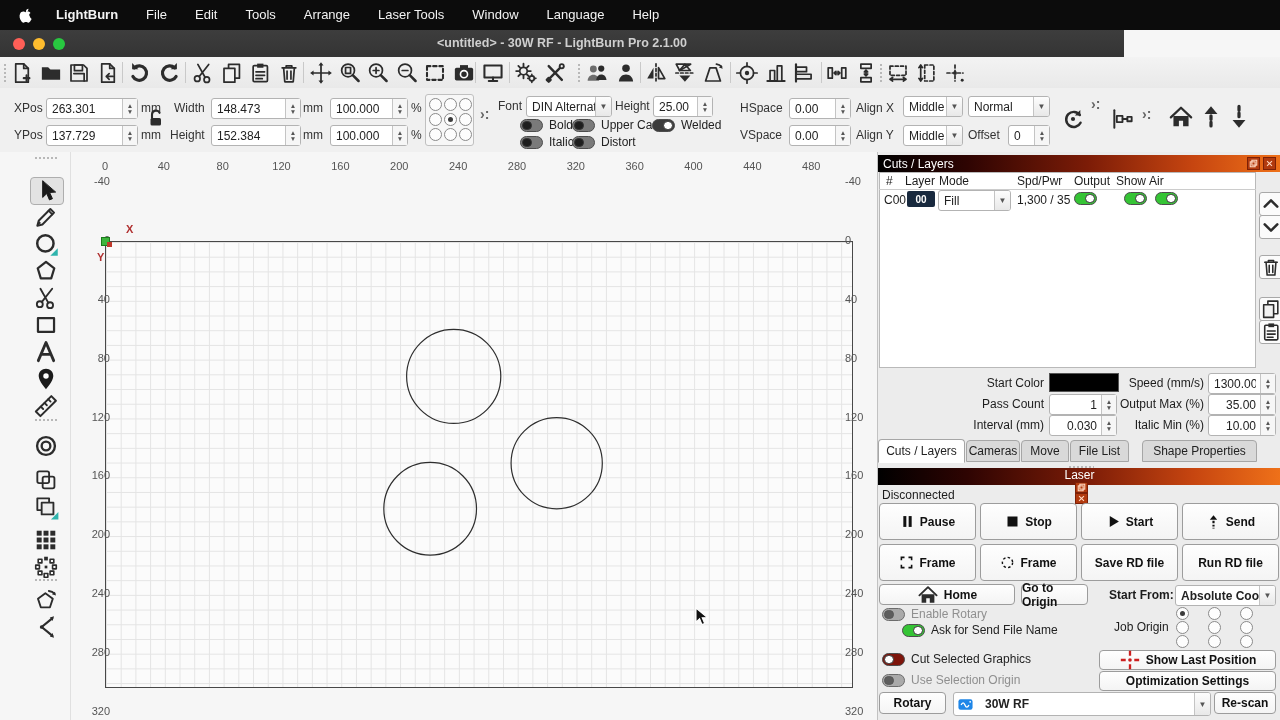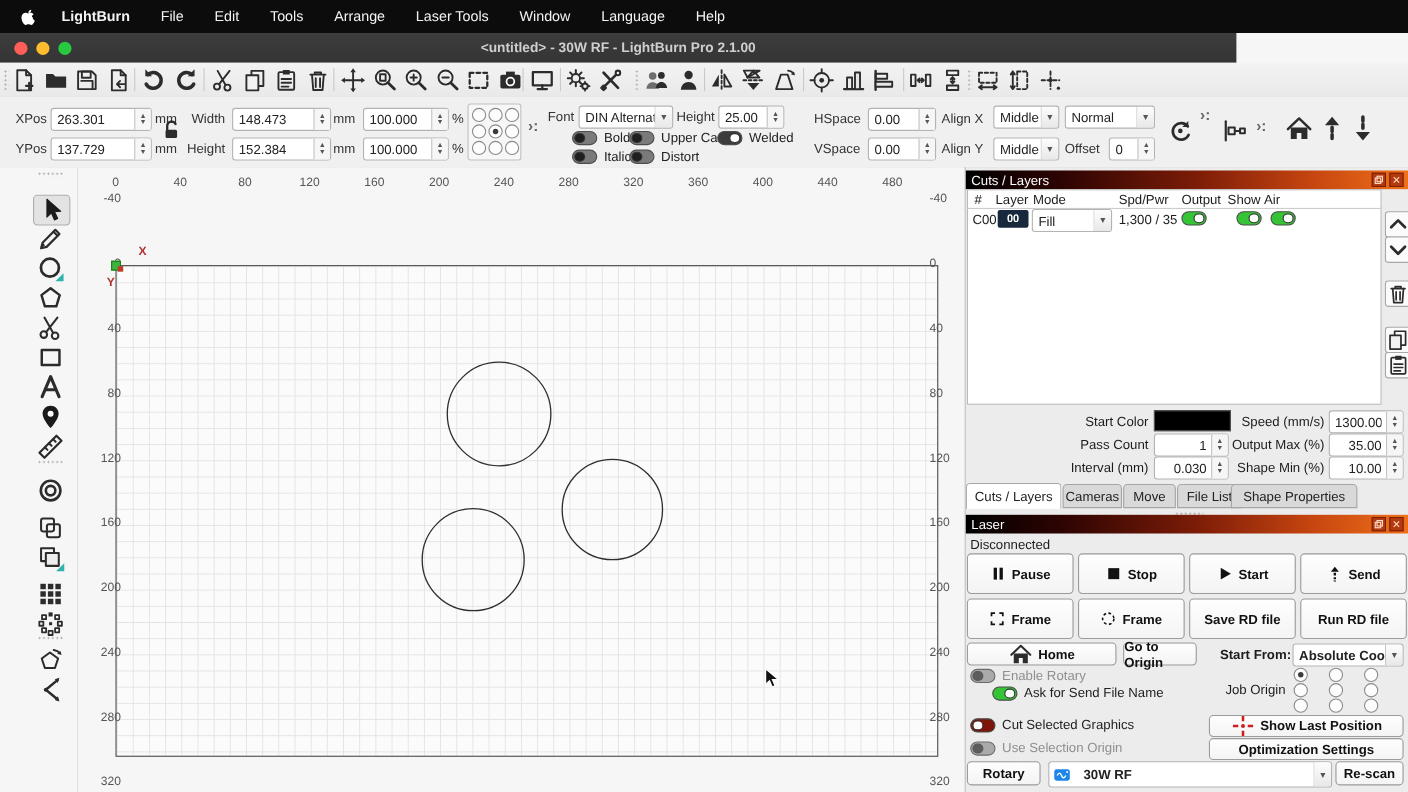--- a/index.html
+++ b/index.html
@@ -769,36 +769,36 @@
     <span class="slabel" style="left:226px;top:245px;width:100px;">Output Max (%)</span>
     <span class="field" style="left:330px;top:242px;width:66px;">
         <input readonly="" class="num-r" value="35.00" style="">
         <span class="spin">▲<br>▼</span>
       </span>
     <span class="slabel" style="left:66px;top:266px;width:100px;">Interval (mm)</span>
     <span class="field" style="left:171px;top:263px;width:66px;">
         <input readonly="" class="num-r" value="0.030" style="">
         <span class="spin">▲<br>▼</span>
       </span>
-    <span class="slabel" style="left:226px;top:266px;width:100px;">Shape Min (%)</span>
+    <span class="slabel" style="left:226px;top:266px;width:100px;">Italic Min (%)</span>
     <span class="field" style="left:330px;top:263px;width:66px;">
         <input readonly="" class="num-r" value="10.00" style="">
         <span class="spin">▲<br>▼</span>
       </span>
 
     <div id="dock-tabs">
         <div class="tab active" style="left: 0px; width: 87px;">Cuts / Layers</div>
         <div class="tab" style="left: 88px; width: 54px;">Cameras</div>
         <div class="tab" style="left: 143px; width: 48px;">Move</div>
         <div class="tab" style="left: 192px; width: 59px;">File List</div>
-        <div class="tab" style="left: 241px; width: 115px;">Shape Properties</div>
+        <div class="tab" style="left: 264px; width: 115px;">Shape Properties</div>
       </div>
     <div class="handle" style="left:190px;top:313px;width:26px;height:4px;"></div>
 
-    <div class="ptitle" style="top:316px;">
+    <div class="ptitle" style="top:316px;flex-direction:column;">
       <span>Laser</span>
         <span class="sp"></span>
       <span class="win-ic">
           <svg viewBox="0 0 11 11">
             <rect x="1.5" y="3.5" width="6" height="6"></rect>
             <rect x="3.5" y="1.5" width="6" height="6"></rect>
           </svg>
         </span>
       <span class="win-ic">
           <svg viewBox="0 0 11 11">

